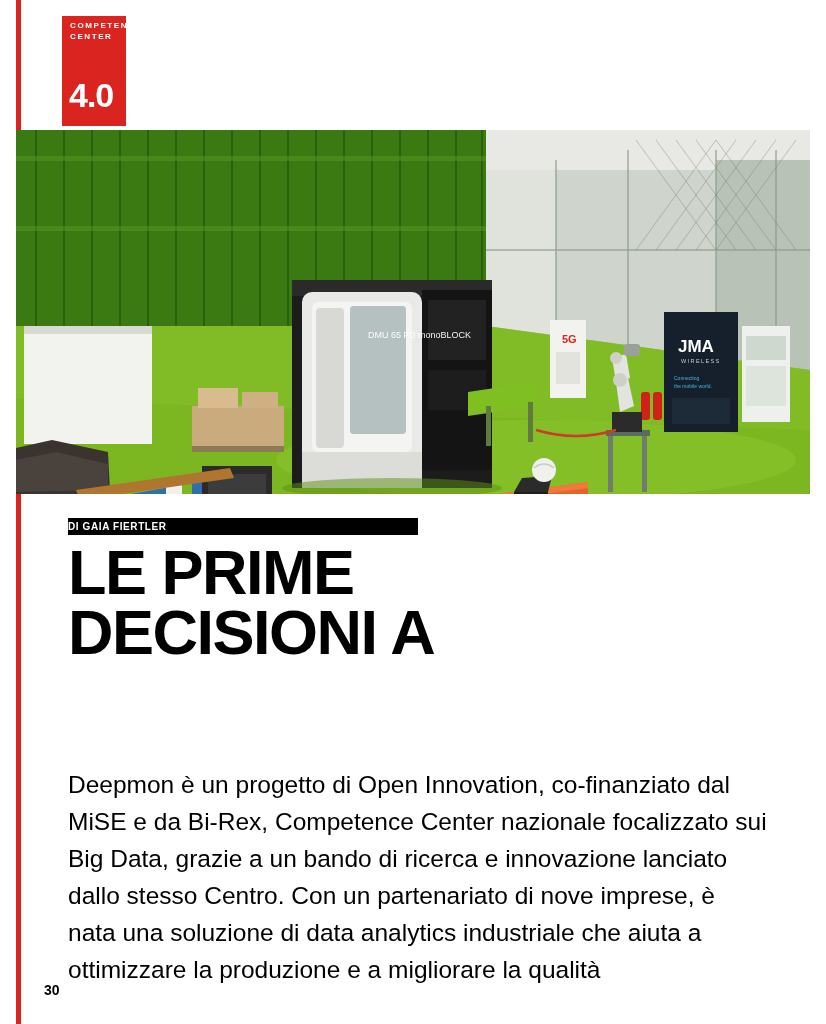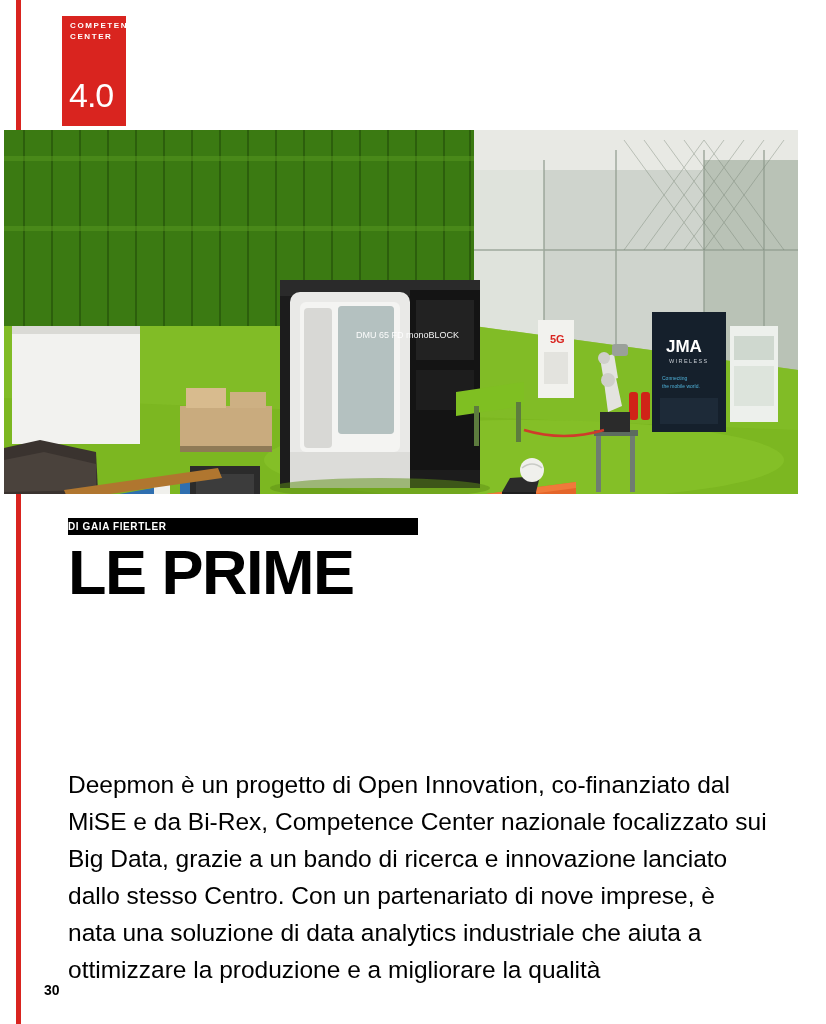--- a/index.html
+++ b/index.html
@@ -46,29 +46,29 @@
     letter-spacing: 1.6px;
     font-weight: 700;
     line-height: 11px;
     text-transform: uppercase;
   }
   .badge .ver {
     position: absolute;
     left: 7px;
     top: 62px;
     font-size: 34px;
-    font-weight: 400;
+    font-weight: 700;
     letter-spacing: -1px;
     line-height: 34px;
   }
 
   
   .photo {
     position: absolute;
-    left: 4px;
+    left: 16px;
     top: 130px;
     width: 794px;
     height: 364px;
     overflow: hidden;
     background: #7fae1b;
   }
   .photo svg { display: block; }
 
   
   .byline {
@@ -287,17 +287,18 @@
 
     <circle cx="528" cy="340" r="12" fill="#f0f0ec"></circle>
     <path d="M518 338 q10 -8 20 0" stroke="#c9cbc6" stroke-width="1.5" fill="none"></path>
   </svg>
 </div>
 
 <div class="byline">DI GAIA FIERTLER</div>
 
 <div class="headline">
   <div>LE PRIME</div>
+  <div>DECISIONI A</div>
 </div>
 
 <div class="deck">Deepmon è un progetto di Open Innovation, co-finanziato dal MiSE e da Bi-Rex, Competence Center nazionale focalizzato sui Big Data, grazie a un bando di ricerca e innovazione lanciato dallo stesso Centro. Con un partenariato di nove imprese, è nata una soluzione di data analytics industriale che aiuta a ottimizzare la produzione e a migliorare la qualità</div>
 
 <div class="folio">30</div>
 
 </body></html>

